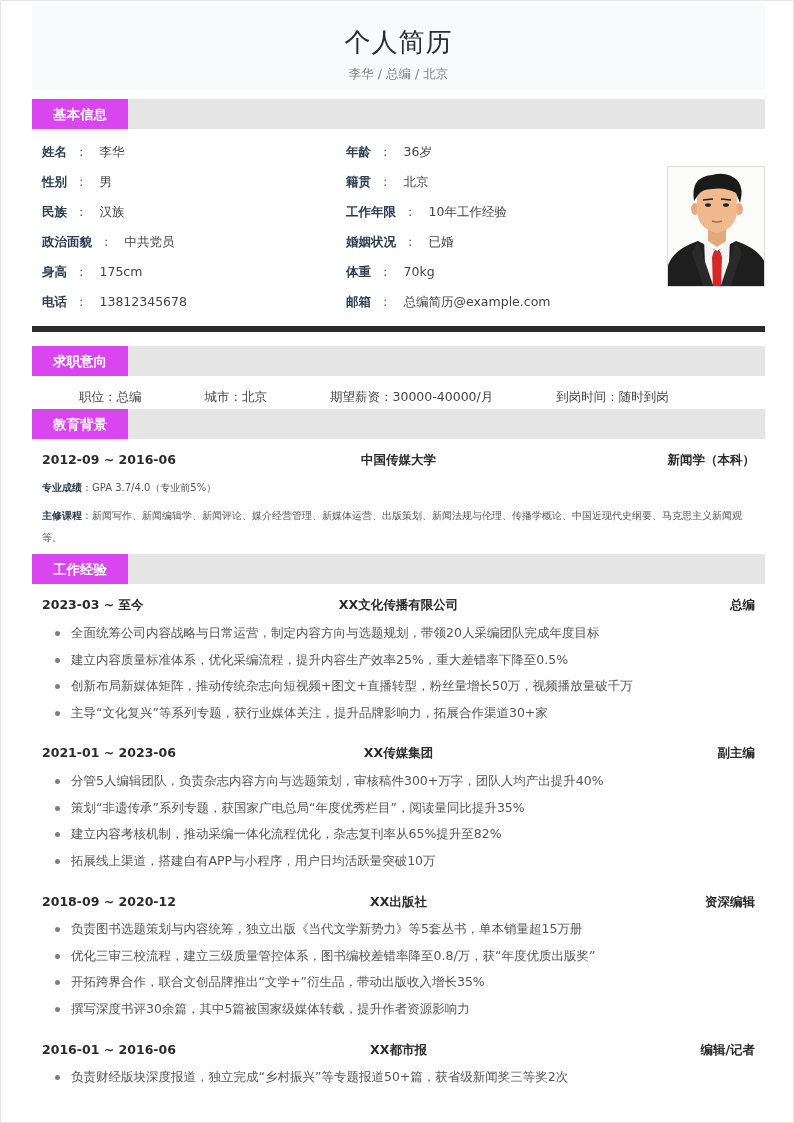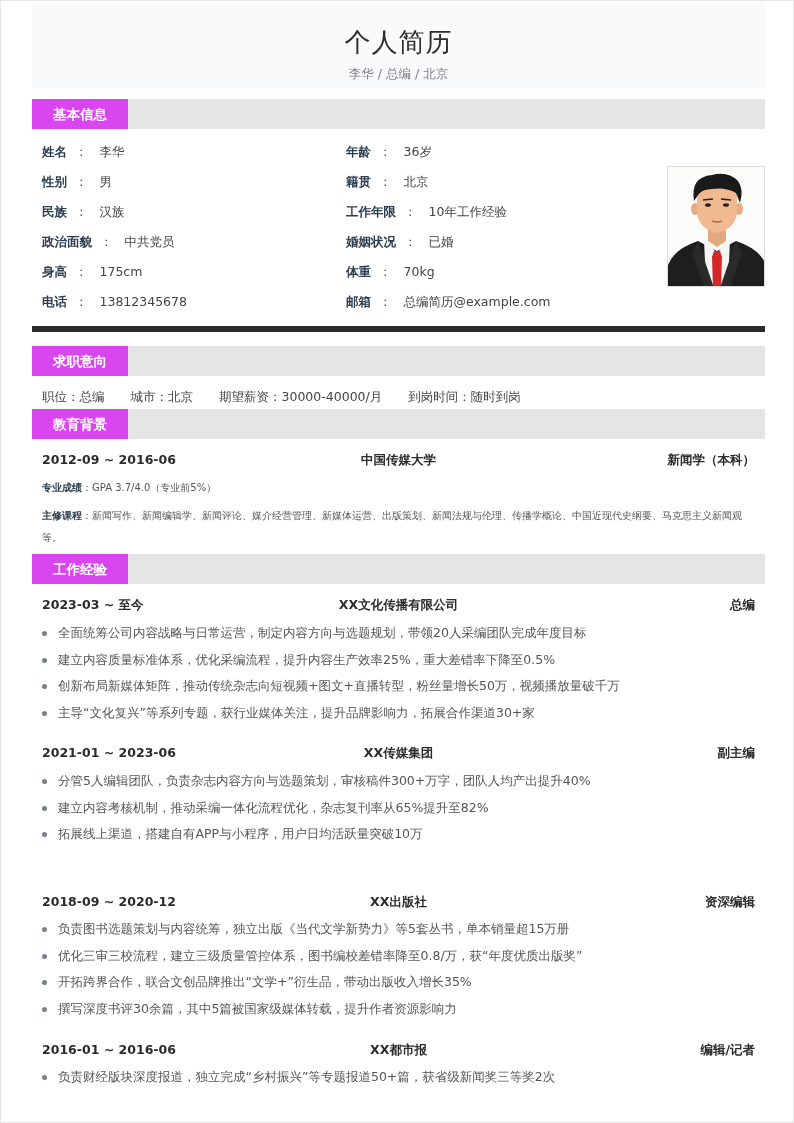--- a/index.html
+++ b/index.html
@@ -11,28 +11,28 @@
   .subtitle { position: absolute; left: 0; right: 0; top: 63px; font-size: 12.5px; color: #7a7f86; }
   .sec { position: absolute; left: 31px; width: 733px; height: 30px; background: #e5e5e5; }
   .sec .tag { position: absolute; left: 0; top: 0; width: 96px; height: 30px; background: #d946ef; color: #fff; font-size: 13.5px; font-weight: bold; line-height: 30px; text-align: center; }
   .info-row { position: absolute; font-size: 12.5px; height: 18px; line-height: 18px; white-space: nowrap; }
   .info-row .lbl { color: #2c3e50; font-weight: bold; }
   .info-row .colon { color: #555; margin: 0 12px 0 8px; }
   .info-row .val { color: #444; }
   .photo { position: absolute; left: 666px; top: 165px; width: 98px; height: 121px; border: 1px solid #ddd; background: #fafafa; overflow: hidden; }
   .divider { position: absolute; left: 31px; top: 325px; width: 733px; height: 6px; background: #2b2b2b; }
   .intent { position: absolute; left: 41px; top: 388px; font-size: 12.5px; color: #444; white-space: nowrap; }
-  .intent span { margin-right: 26px; }
+  .intent span { margin-right: 26px; margin-left: 37px; }
   .row3 { position: absolute; left: 41px; width: 713px; height: 18px; font-size: 12.5px; font-weight: bold; color: #2b2b2b; }
   .row3 .l { position: absolute; left: 0; top: 0; }
   .row3 .c { position: absolute; left: 0; right: 0; top: 0; text-align: center; }
   .row3 .r { position: absolute; right: 0; top: 0; }
   .edu-line { position: absolute; left: 41px; width: 715px; font-size: 10px; color: #555; line-height: 22px; }
   .edu-line b { color: #2c3e50; }
-  .bullets { position: absolute; left: 39px; width: 715px; list-style: none; }
+  .bullets { position: absolute; left: 52px; width: 715px; list-style: none; }
   .bullets li { position: relative; padding-left: 18px; font-size: 12.5px; color: #555; height: 26.5px; line-height: 18px; white-space: nowrap; }
   .bullets li::before { content: ""; position: absolute; left: 2px; top: 7px; width: 5px; height: 5px; border-radius: 50%; background: #7a8088; }
 </style>
 </head>
 <body>
 
 <div class="page">
 
   <div class="header">
     <div class="title">个人简历</div>
@@ -152,20 +152,21 @@
     <li>主导“文化复兴”等系列专题，获行业媒体关注，提升品牌影响力，拓展合作渠道30+家</li>
   </ul>
 
   <div class="row3" style="top:744px">
     <span class="l">2021-01 ~ 2023-06</span>
     <span class="c">XX传媒集团</span>
     <span class="r">副主编</span>
   </div>
   <ul class="bullets" style="top:771px">
     <li>分管5人编辑团队，负责杂志内容方向与选题策划，审核稿件300+万字，团队人均产出提升40%</li>
+    <li>策划“非遗传承”系列专题，获国家广电总局“年度优秀栏目”，阅读量同比提升35%</li>
     <li>建立内容考核机制，推动采编一体化流程优化，杂志复刊率从65%提升至82%</li>
     <li>拓展线上渠道，搭建自有APP与小程序，用户日均活跃量突破10万</li>
   </ul>
 
   <div class="row3" style="top:893px">
     <span class="l">2018-09 ~ 2020-12</span>
     <span class="c">XX出版社</span>
     <span class="r">资深编辑</span>
   </div>
   <ul class="bullets" style="top:919px">

